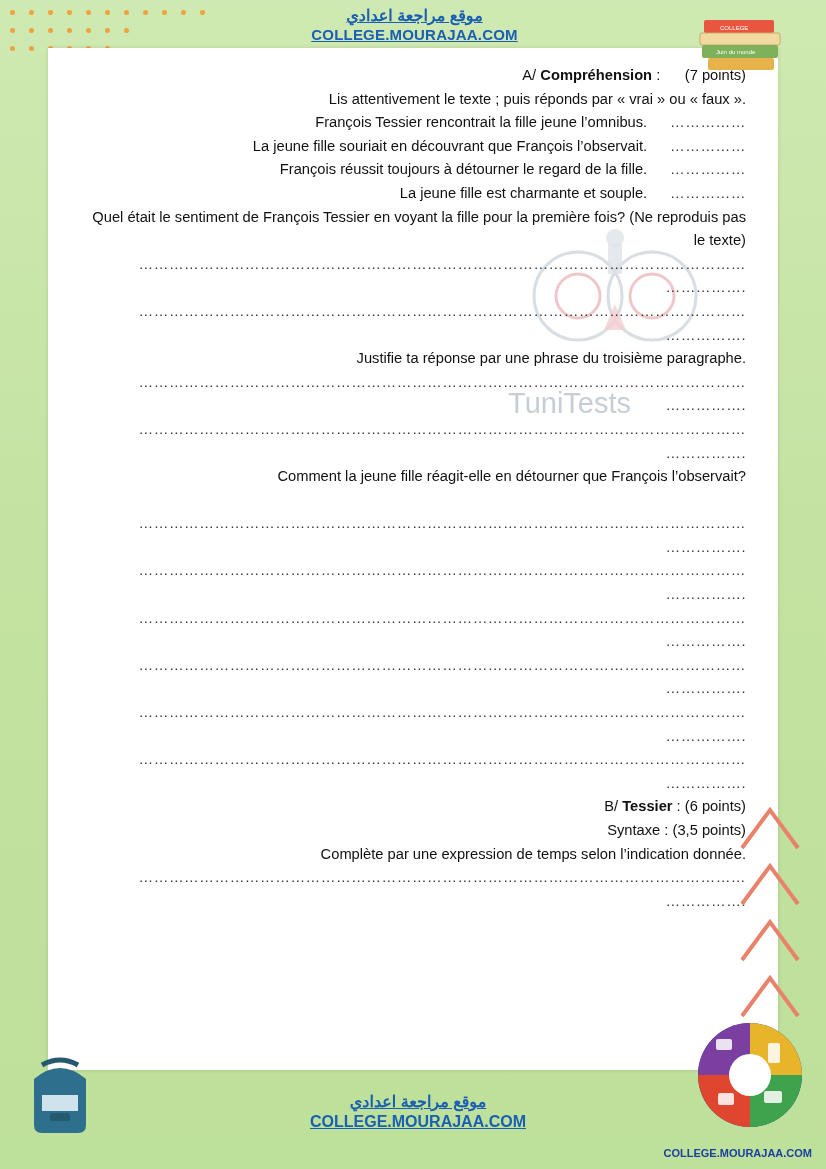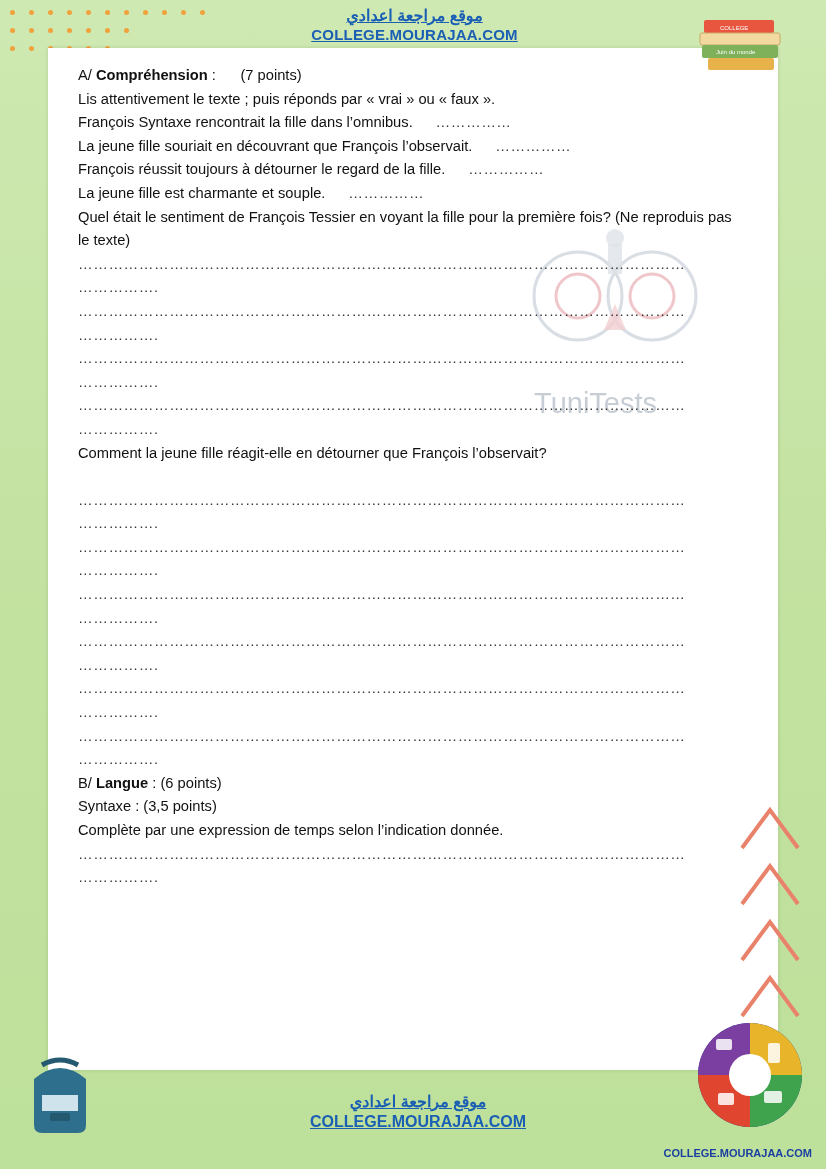--- a/index.html
+++ b/index.html
@@ -130,21 +130,20 @@
     opacity: .55;
     pointer-events: none;
   }
   .watermark .wm-text {
     position: absolute;
     left: 8px;
     bottom: 8px;
     font-size: 29px;
     color: #9aa6b2;
     font-family: "Liberation Sans", sans-serif;
-    margin-left: 26px;
   }
 
   
   .books {
     position: absolute;
     right: 28px;
     top: 6px;
     width: 108px;
     height: 70px;
     z-index: 5;
@@ -238,52 +237,53 @@
   <svg width="108" height="70" viewBox="0 0 108 70" xmlns="http://www.w3.org/2000/svg">
     <rect x="14" y="14" width="70" height="13" rx="2" fill="#e8563f"></rect>
     <rect x="10" y="27" width="80" height="12" rx="2" fill="#f2d9a0" stroke="#c9a96a"></rect>
     <rect x="12" y="39" width="76" height="13" rx="2" fill="#7fb05a"></rect>
     <rect x="18" y="52" width="66" height="12" rx="2" fill="#e7b24a"></rect>
     <text x="30" y="24" font-size="6" fill="#fff" font-family="Liberation Sans, sans-serif">COLLEGE</text>
     <text x="26" y="48" font-size="6" fill="#fff" font-family="Liberation Sans, sans-serif">Juin du monde</text>
   </svg>
 </div>
 
-<div class="sheet-text-wrap" style="position:absolute; left:48px; top:48px; width:730px; height:1022px; z-index:4;">
+<div class="sheet-text-wrap" style="position:absolute; left:48px; top:48px; width:730px; height:1022px; z-index:4;text-align:right;">
   <div class="doc" id="doc">
       <div class="line"><span>A/ </span><span class="bold">Compréhension</span><span> :</span><span>      (7 points)</span></div>
       <div class="line">Lis attentivement le texte ; puis réponds par « vrai » ou « faux ».</div>
-      <div class="line"><span>François Syntaxe rencontrait la fille dans l’omnibus.</span><span class="dots-fill">     ……………</span></div>
+      <div class="line"><span>François Tessier rencontrait la fille jeune l’omnibus.</span><span class="dots-fill">     ……………</span></div>
       <div class="line"><span>La jeune fille souriait en découvrant que François l’observait.</span><span class="dots-fill">     ……………</span></div>
       <div class="line"><span>François réussit toujours à détourner le regard de la fille.</span><span class="dots-fill">     ……………</span></div>
       <div class="line"><span>La jeune fille est charmante et souple.</span><span class="dots-fill">     ……………</span></div>
       <div class="line">Quel était le sentiment de François Tessier en voyant la fille pour la première fois? (Ne reproduis pas le texte)</div>
       <div class="line dots-fill">…………………………………………………………………………………………………………</div>
       <div class="line dots-fill">…………….</div>
       <div class="line dots-fill">…………………………………………………………………………………………………………</div>
       <div class="line dots-fill">…………….</div>
+      <div class="line">Justifie ta réponse par une phrase du troisième paragraphe.</div>
       <div class="line dots-fill">…………………………………………………………………………………………………………</div>
       <div class="line dots-fill">…………….</div>
       <div class="line dots-fill">…………………………………………………………………………………………………………</div>
       <div class="line dots-fill">…………….</div>
       <div class="line">Comment la jeune fille réagit-elle en détourner que François l’observait?</div>
       <div class="line">&nbsp;</div>
       <div class="line dots-fill">…………………………………………………………………………………………………………</div>
       <div class="line dots-fill">…………….</div>
       <div class="line dots-fill">…………………………………………………………………………………………………………</div>
       <div class="line dots-fill">…………….</div>
       <div class="line dots-fill">…………………………………………………………………………………………………………</div>
       <div class="line dots-fill">…………….</div>
       <div class="line dots-fill">…………………………………………………………………………………………………………</div>
       <div class="line dots-fill">…………….</div>
       <div class="line dots-fill">…………………………………………………………………………………………………………</div>
       <div class="line dots-fill">…………….</div>
       <div class="line dots-fill">…………………………………………………………………………………………………………</div>
       <div class="line dots-fill">…………….</div>
-      <div class="line"><span>B/ </span><span class="bold">Langue</span><span> : (6 points)</span></div>
+      <div class="line"><span>B/ </span><span class="bold">Tessier</span><span> : (6 points)</span></div>
       <div class="line">Syntaxe : (3,5 points)</div>
       <div class="line">Complète par une expression de temps selon l’indication donnée.</div>
       <div class="line dots-fill">…………………………………………………………………………………………………………</div>
       <div class="line dots-fill">…………….</div>
     </div>
 </div>
 
 <div class="chevrons">
   <svg width="64" height="230" viewBox="0 0 64 230" xmlns="http://www.w3.org/2000/svg">
     <g fill="none" stroke="#e8826b" stroke-width="4">

